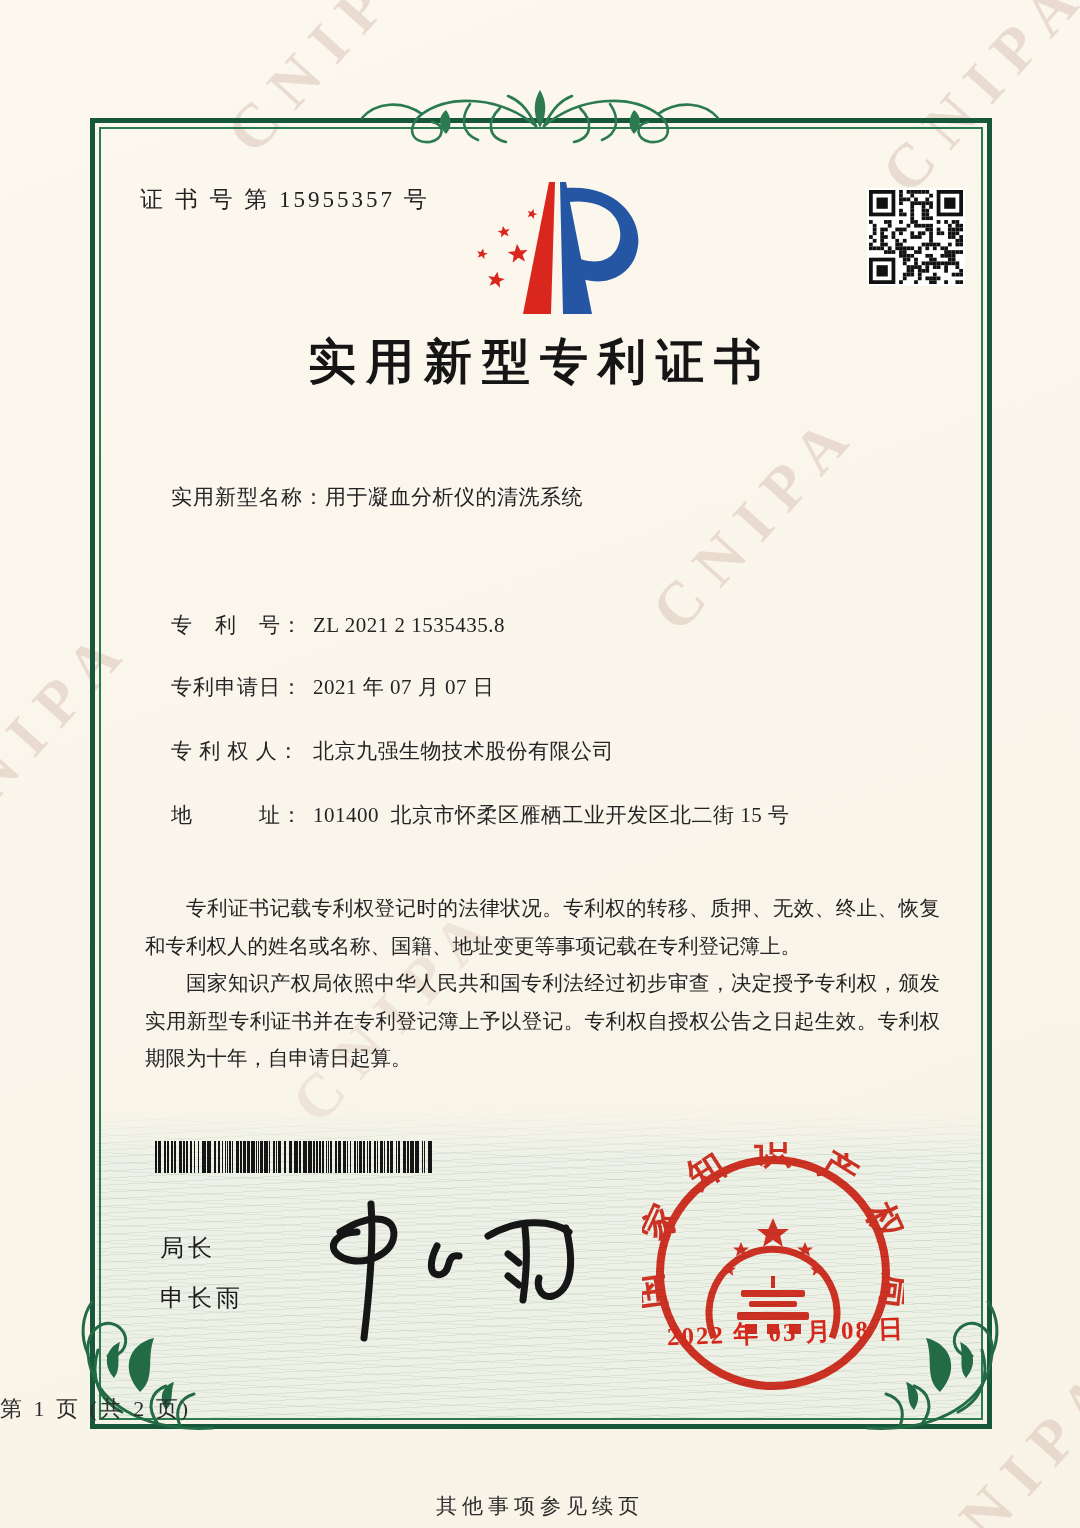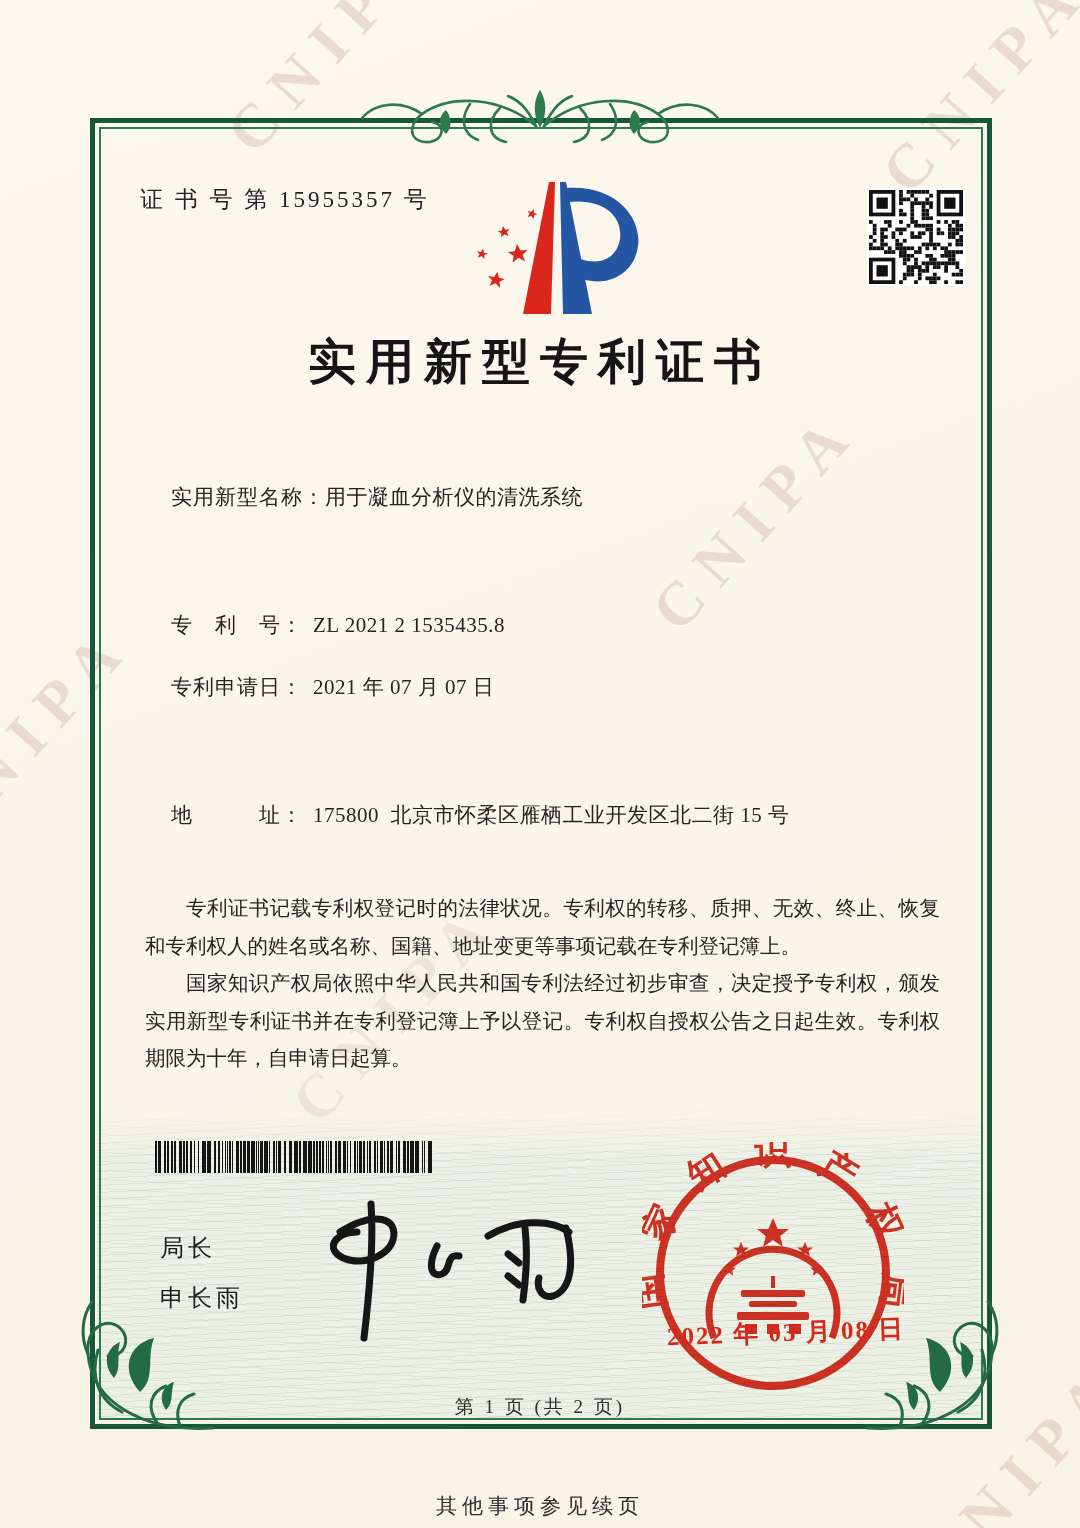--- a/index.html
+++ b/index.html
@@ -54,21 +54,21 @@
   .barcode{position:absolute;left:155px;top:1141px;width:280px;height:32px;}
   .director-title{position:absolute;left:160px;top:1232px;font-size:24px;letter-spacing:4px;color:#1c1c1c;font-family:Liberation Serif, serif;}
   .director-name{position:absolute;left:160px;top:1282px;font-size:24px;letter-spacing:4px;color:#1c1c1c;font-family:"Liberation Sans","DejaVu Sans",sans-serif;}
   .sig{position:absolute;left:285px;top:1192px;width:300px;height:155px;}
   .seal{position:absolute;left:642px;top:1142px;width:262px;height:262px;mix-blend-mode:multiply;opacity:.95;}
   .seal-date{
     position:absolute;left:658px;top:1316px;width:256px;text-align:center;
     font-size:25px;font-weight:700;color:#d5281a;letter-spacing:2px;
     transform:rotate(-2deg);white-space:nowrap;
   }
-  .page-info{position:absolute;left:0;top:1394px;width:100%;text-align:center;font-size:19px;letter-spacing:3px;color:#2c2c2c;}
+  .page-info{position:absolute;left:0;top:1394px;width:100%;font-size:22px;letter-spacing:3px;color:#2c2c2c;}
   .footer-note{position:absolute;left:0;top:1480px;width:100%;text-align:center;font-size:21px;letter-spacing:5px;color:#2c2c2c;margin-top:12px;}
   .ornament-top{position:absolute;left:350px;top:82px;width:380px;height:78px;}
   .corner{position:absolute;width:160px;height:160px;}
   .corner.bl{left:62px;top:1292px;}
   .corner.br{left:858px;top:1292px;transform:scaleX(-1);}
   svg{display:block;}
 </style>
 </head>
 <body>
 
@@ -385,22 +385,25 @@
 
   <div class="frow" style="left:150px;top:458px">
     <span class="lab">实用新型名称：</span><span class="val">用于凝血分析仪的清洗系统</span>
   </div>
   <div class="frow" style="left:150px;top:586px">
     <span class="lab">专　利　号：</span><span class="val">ZL 2021 2 1535435.8</span>
   </div>
   <div class="frow" style="left:150px;top:648px">
     <span class="lab">专利申请日：</span><span class="val">2021 年 07 月 07 日</span>
   </div>
+  <div class="frow" style="left:150px;top:712px">
+    <span class="lab">专 利 权 人：</span><span class="val">北京九强生物技术股份有限公司</span>
+  </div>
   <div class="frow" style="left:150px;top:776px">
-    <span class="lab">地　　　址：</span><span class="val">175800  北京市怀柔区雁栖工业开发区北二街 15 号</span>
+    <span class="lab">地　　　址：</span><span class="val">101400  北京市怀柔区雁栖工业开发区北二街 15 号</span>
   </div>
 
   <div class="paras">
     <p>专利证书记载专利权登记时的法律状况。专利权的转移、质押、无效、终止、恢复和专利权人的姓名或名称、国籍、地址变更等事项记载在专利登记簿上。</p>
     <p>国家知识产权局依照中华人民共和国专利法经过初步审查，决定授予专利权，颁发实用新型专利证书并在专利登记簿上予以登记。专利权自授权公告之日起生效。专利权期限为十年，自申请日起算。</p>
   </div>
 
   <svg class="barcode" id="barcode" viewBox="0 0 280 32" preserveAspectRatio="none">
       <rect x="0" y="0" width="2" height="32" fill="#151515"></rect>
       <rect x="3" y="0" width="3" height="32" fill="#151515"></rect>

